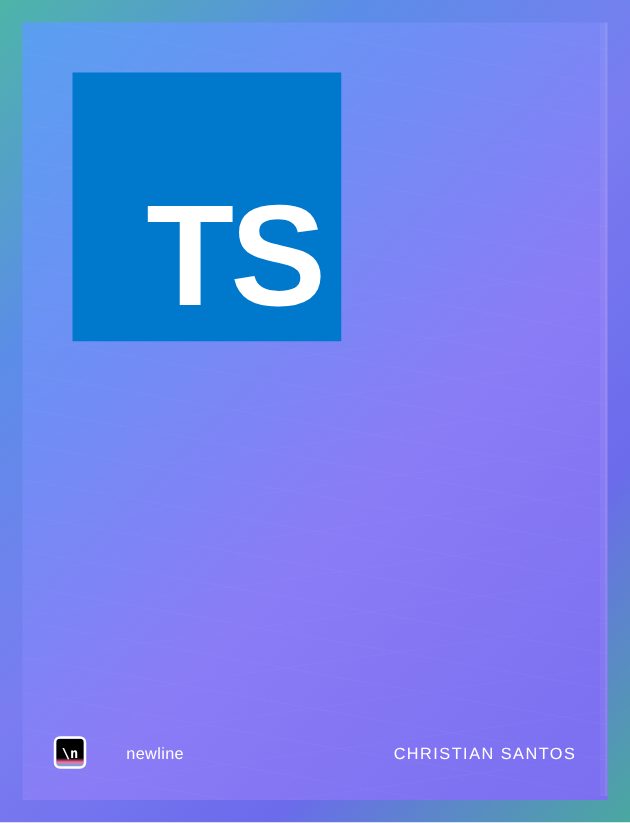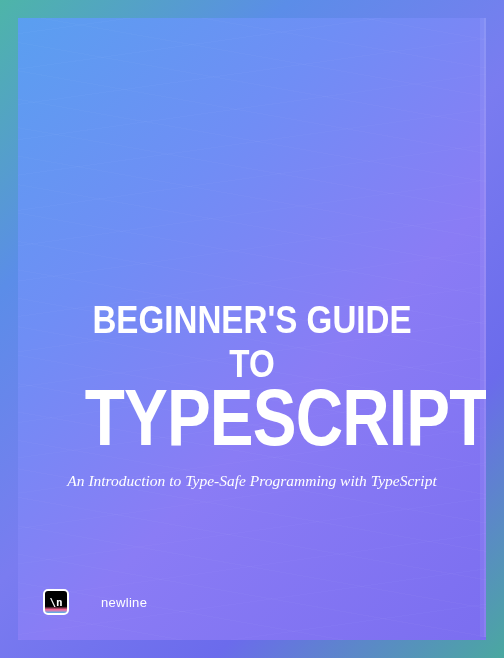--- a/index.html
+++ b/index.html
@@ -158,29 +158,28 @@
       font-family: "Arial Narrow", Arial, sans-serif;
     }
   </style>
 </head>
 <body>
 
 <div class="cover">
   <div class="inner">
     <div class="stack-pages"></div>
 
+    <div class="ts-logo">
+      <span class="ts-logo-text">TS</span>
+    </div>
 
-    <div class="title-block">
-      <div class="title-line1">BEGINNER'S GUIDE TO</div>
-      <div class="title-line2">TYPESCRIPT</div>
-      <div class="subtitle">An Introduction to Type-Safe Programming with TypeScript</div>
-    </div>
 
     <div class="footer">
       <div class="publisher">
         <div class="publisher-logo">
           <span>\n</span>
         </div>
         <span class="publisher-name">newline</span>
       </div>
+      <div class="author">CHRISTIAN SANTOS</div>
     </div>
   </div>
 </div>
 
 </body></html>

